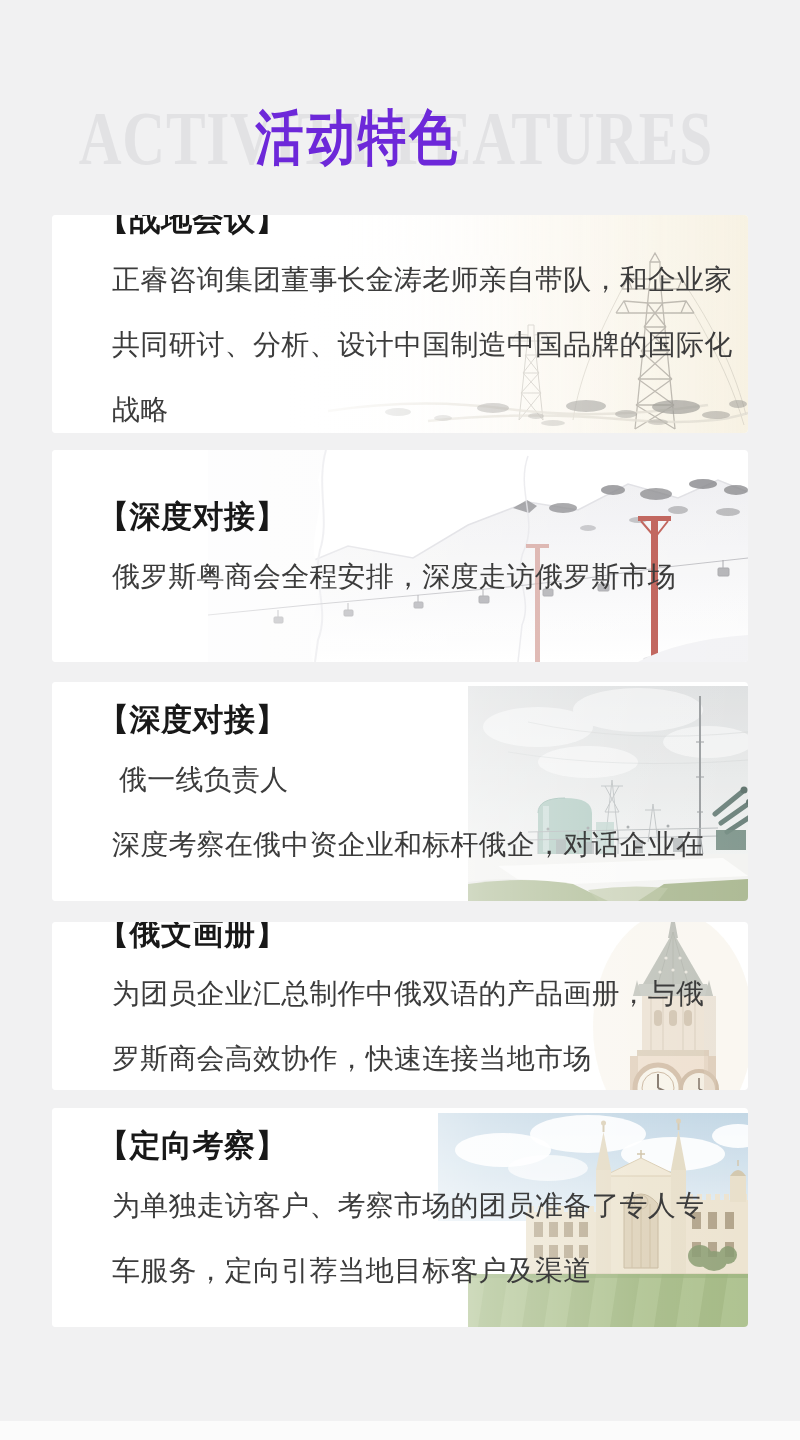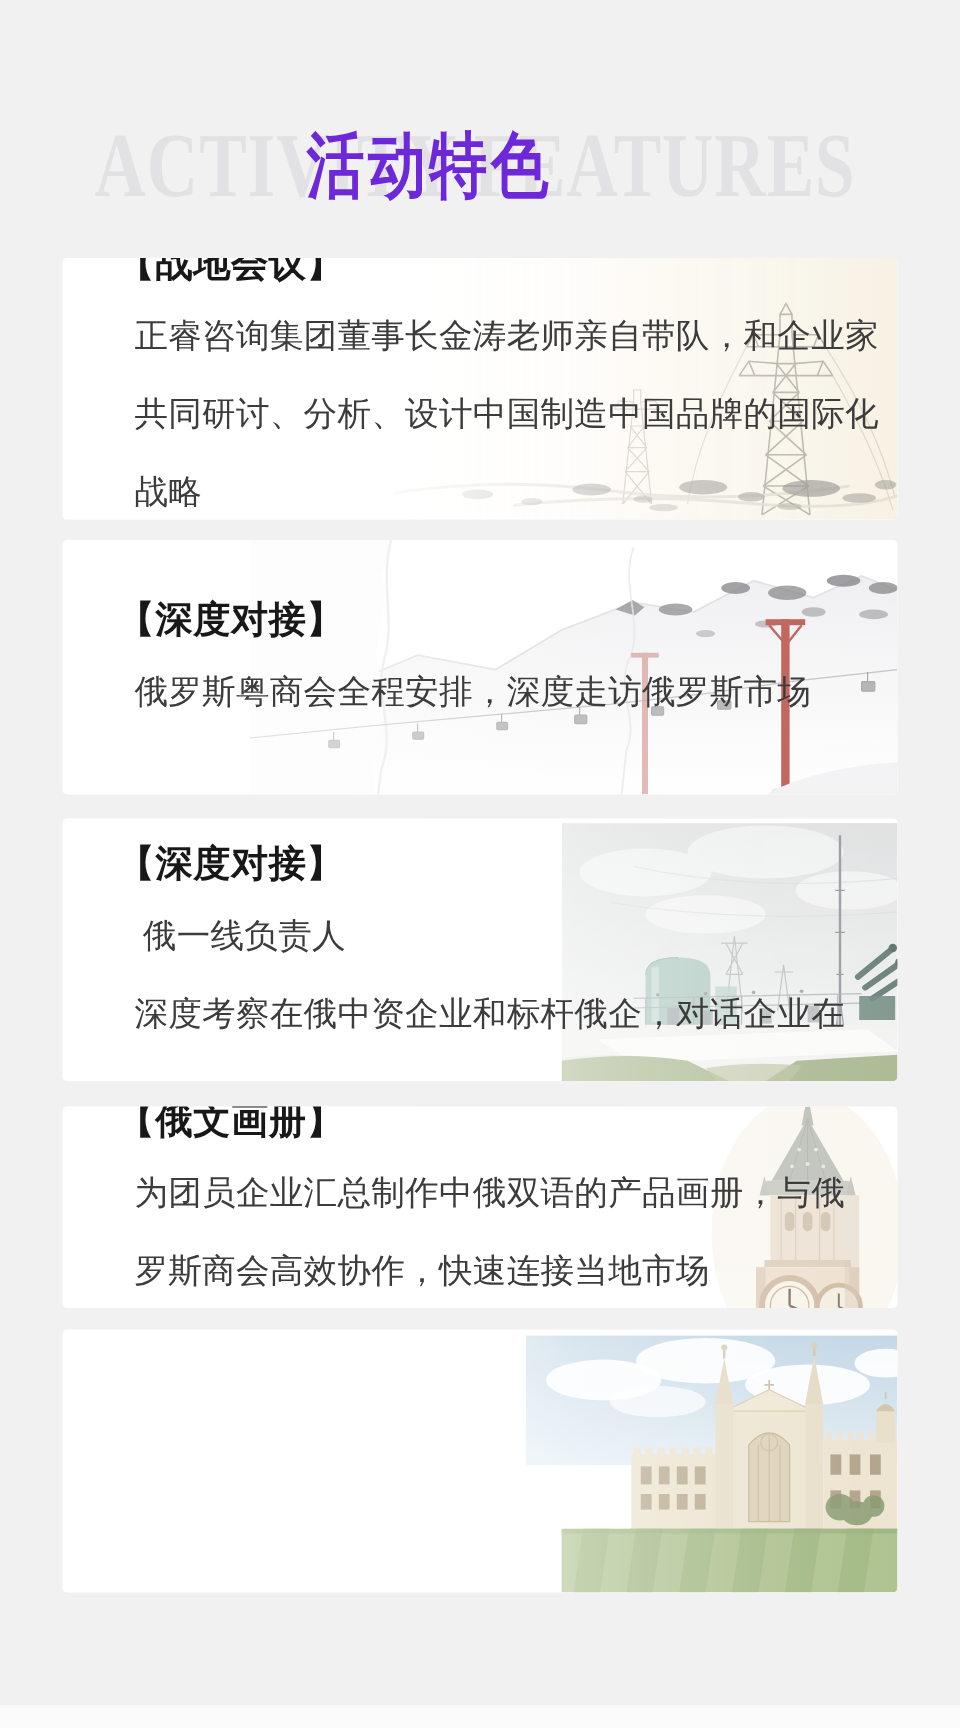--- a/index.html
+++ b/index.html
@@ -385,17 +385,22 @@
           <path d="M92,166 L114,166 L106,219 L84,219 Z"></path>
           <path d="M136,166 L158,166 L150,219 L128,219 Z"></path>
           <path d="M180,166 L202,166 L194,219 L172,219 Z"></path>
           <path d="M224,166 L246,166 L238,219 L216,219 Z"></path>
           <path d="M268,166 L290,166 L282,219 L260,219 Z"></path>
         </g>
         <rect x="30" y="166" width="280" height="4" fill="#8da86e" opacity="0.6"></rect>
       </svg>
     </div>
     <div class="card-fade fade-left"></div>
+    <div class="card-content">
+      <h2 class="card-title">【定向考察】</h2>
+      <p class="card-line">为单独走访客户、考察市场的团员准备了专人专</p>
+      <p class="card-line">车服务，定向引荐当地目标客户及渠道</p>
+    </div>
   </section>
 
 </main>
 
 <div class="bottom-strip"></div>
 
 </body></html>

